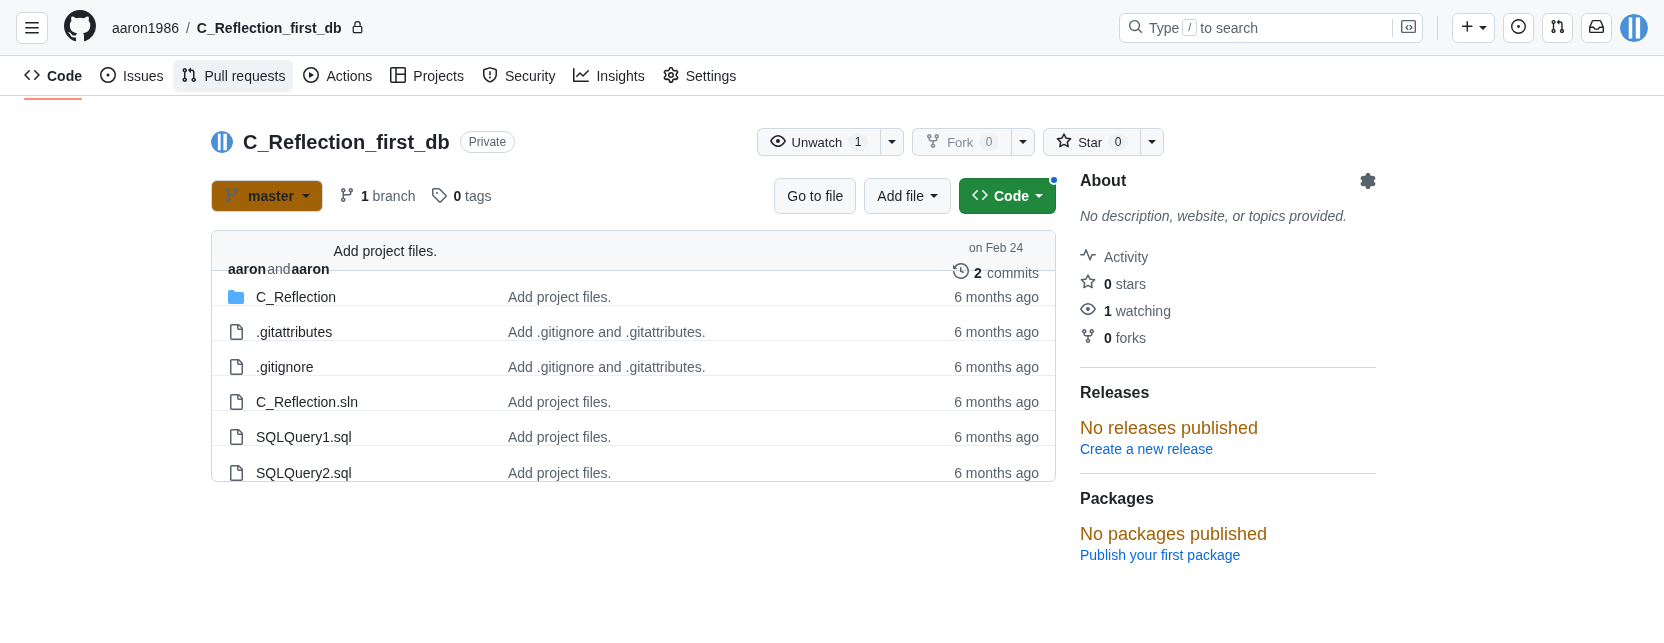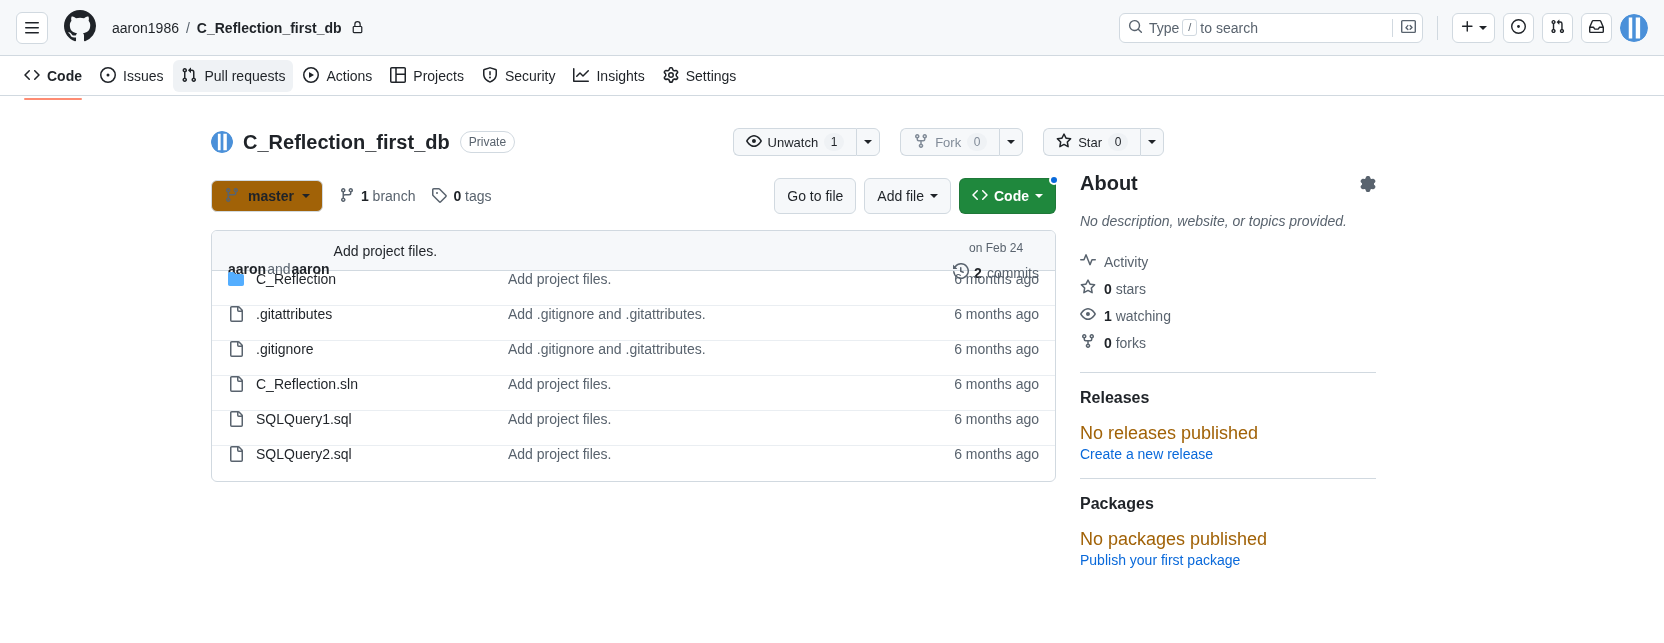--- a/index.html
+++ b/index.html
@@ -131,21 +131,21 @@
   }
   .repo-title {
     font-size: 20px; font-weight: 600; color: #1f2328;
     text-decoration: none;
   }
   .visibility {
     border: 1px solid #d1d9e0; border-radius: 2em;
     font-size: 12px; color: #59636e;
     padding: 1px 8px; line-height: 18px;
   }
-  .repo-actions { margin-left: auto; display: flex; align-items: flex-end; gap: 20px; }
+  .repo-actions { margin-left: auto; display: flex; align-items: flex-end; gap: 8px; }
 
   .btn {
     display: inline-flex; align-items: center; gap: 6px;
     height: 28px; padding: 0 12px;
     border: 1px solid #d1d9e0; border-radius: 6px;
     background: #f6f8fa;
     font-size: 13px; font-weight: 500; color: #1f2328;
     cursor: pointer; white-space: nowrap;
   }
   .btn.muted { color: #818b98; }
@@ -221,21 +221,21 @@
   .sha { font-family: "Liberation Mono", monospace; font-size: 12px; color: #59636e; cursor: pointer; }
   .when { font-size: 12px; color: #59636e; }
   .commits-link {
     display: inline-flex; align-items: center; gap: 5px;
     font-size: 14px; color: #1f2328; text-decoration: none; cursor: pointer;
   }
   .commits-link .n { font-weight: 600; }
   .commits-link .w { color: #59636e; }
 
   .frow {
-    display: flex; align-items: flex-start;
+    display: flex; align-items: flex-end;
     height: 35px;
     padding: 0 16px;
     border-bottom: 1px solid #eaeef2;
     font-size: 14px;
   }
   .frow:last-child { border-bottom: none; }
   .frow .ic { width: 16px; margin-right: 12px; display: flex; align-items: center; justify-content: center; flex: none;}
   .frow .fname { width: 252px; flex: none; }
   .frow .fname a { color: #1f2328; text-decoration: none; cursor: pointer; }
   .frow .fmsg { flex: 1; color: #59636e; overflow: hidden; text-overflow: ellipsis; white-space: nowrap; cursor: pointer;}
@@ -253,21 +253,21 @@
   }
   .readme-cta .txt { font-size: 14px; color: #1f2328; }
   .readme-cta .btn { margin-left: auto; }
 
   
   .sidebar { width: 296px; flex: none; padding-top: 16px; }
   .side-head {
     display: flex; align-items: center;
     margin-bottom: 16px;
   }
-  .side-title { font-size: 20px; font-weight: 600; color: #1f2328; }
+  .side-title { font-size: 16px; font-weight: 600; color: #1f2328; }
   .side-head .gear { margin-left: auto; cursor: pointer; display: flex; }
   .side-desc {
     font-size: 14px; color: #59636e; font-style: italic;
     margin-bottom: 16px; line-height: 1.5;
   }
   .side-link {
     display: flex; align-items: center; gap: 8px;
     font-size: 14px; color: #59636e;
     text-decoration: none;
     padding: 4px 0;

